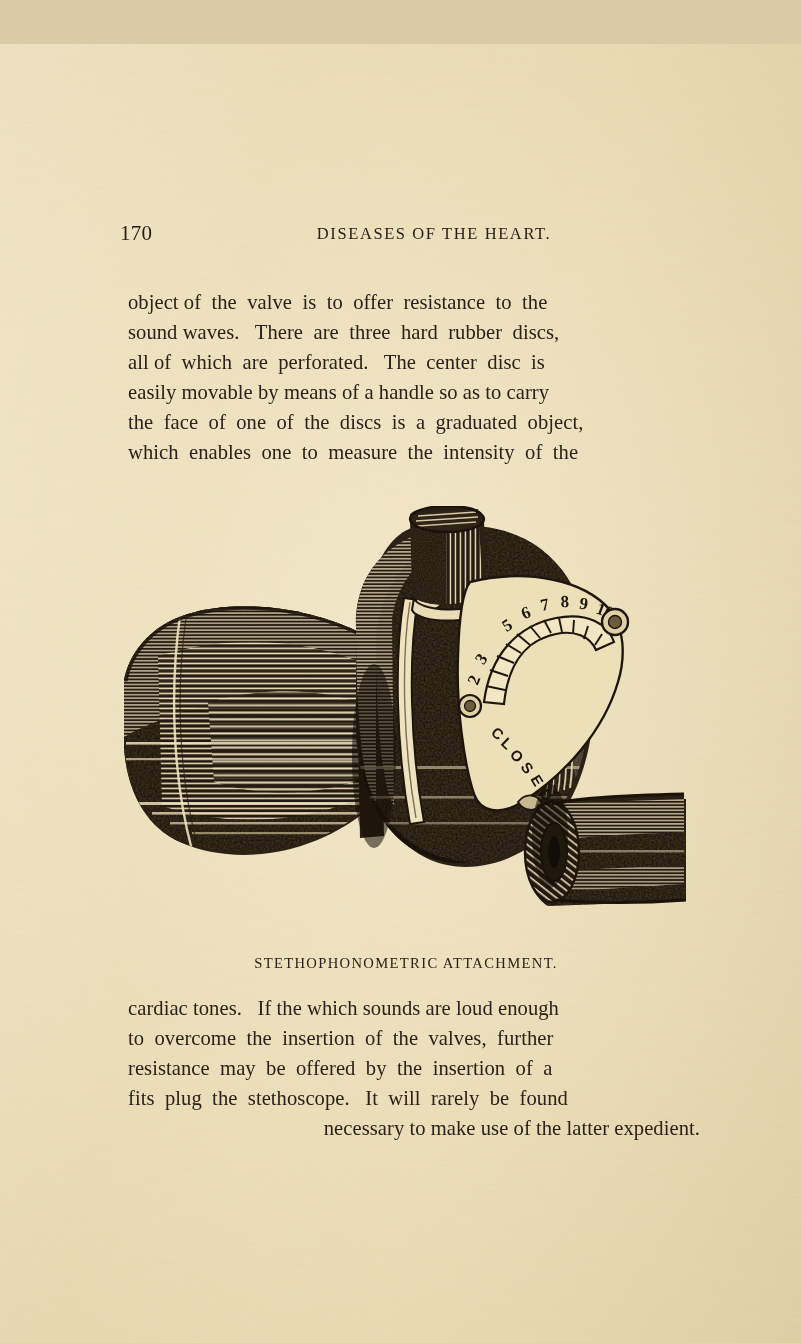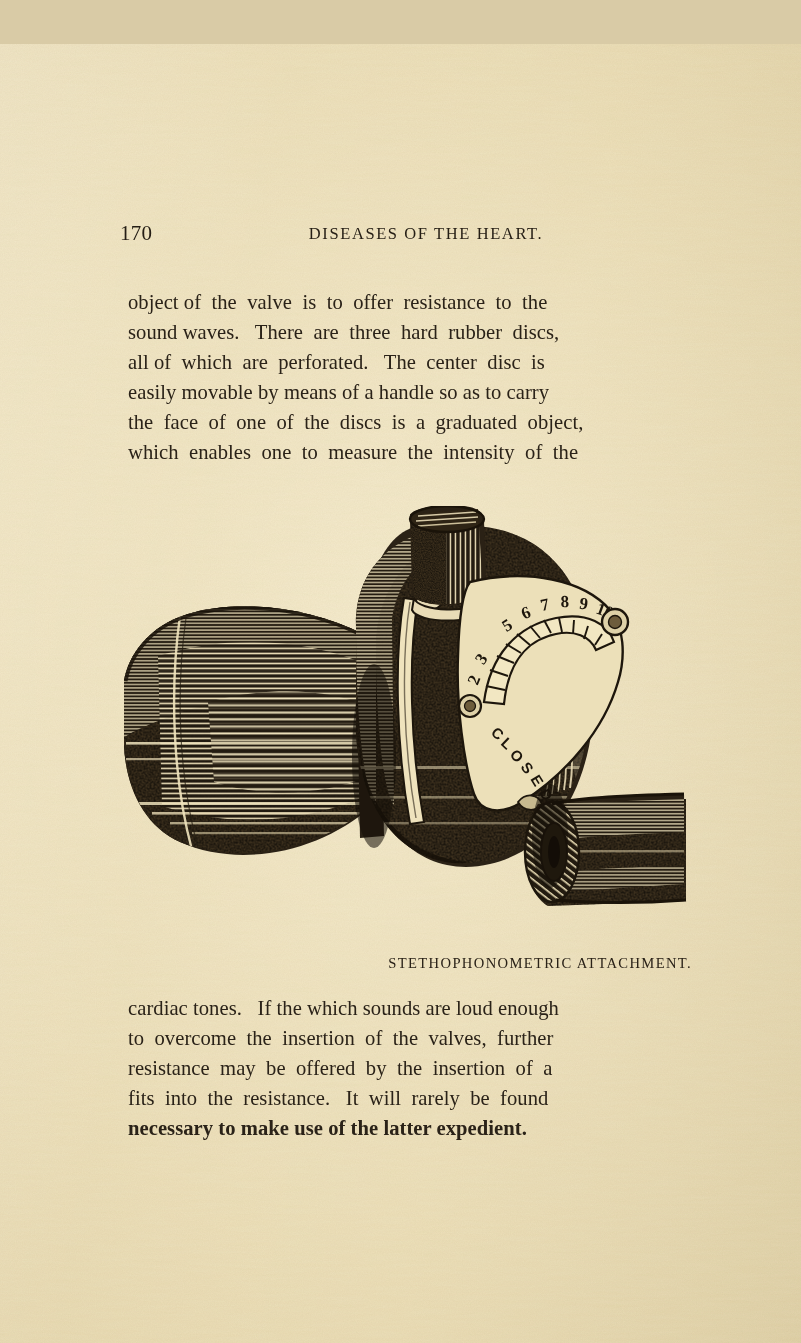--- a/index.html
+++ b/index.html
@@ -50,21 +50,21 @@
   .folio {
     position: absolute;
     left: 0;
     top: 0;
     font-size: 21px;
     letter-spacing: 0.3px;
     color: #241d14;
   }
   .head-title {
     position: absolute;
-    left: 0;
+    left: 8px;
     top: 3px;
     width: 570px;
     text-align: center;
     font-size: 16.5px;
     letter-spacing: 1.6px;
     color: #241d14;
     text-indent: 42px;
   }
 
   
@@ -77,37 +77,37 @@
     color: #2a2218;
     letter-spacing: 0.05px;
   }
   .para.top { top: 243px; }
   .para.bottom { top: 949px; }
   .para .ln {
     display: block;
     white-space: pre;
     text-align: justify;
   }
-  .para .ln.last { text-align: left; font-weight: bold; }
+  .para .ln.last { text-align: right; }
 
   
   .figure {
     position: absolute;
     left: 118px;
     top: 462px;
     width: 570px;
     height: 470px;
   }
   .figure svg { display: block; }
   .caption {
     position: absolute;
     left: 120px;
     top: 911px;
     width: 572px;
-    text-align: right;
+    text-align: center;
     font-size: 14.6px;
     letter-spacing: 1.35px;
     color: #2a2218;
   }
 </style>
 </head>
 <body>
 
 <div class="page">
 
@@ -378,17 +378,17 @@
       </g>
     </svg>
   </div>
 
   <div class="caption">STETHOPHONOMETRIC ATTACHMENT.</div>
 
   <div class="para bottom">
     <span class="ln">cardiac tones.   If the which sounds are loud enough</span>
     <span class="ln">to  overcome  the  insertion  of  the  valves,  further</span>
     <span class="ln">resistance  may  be  offered  by  the  insertion  of  a</span>
-    <span class="ln">fits  into  the  resistance.   It  will  rarely  be  found</span>
+    <span class="ln">fits  plug  the  stethoscope.   It  will  rarely  be  found</span>
     <span class="ln last">necessary to make use of the latter expedient.</span>
   </div>
 
 </div>
 
 </body></html>

